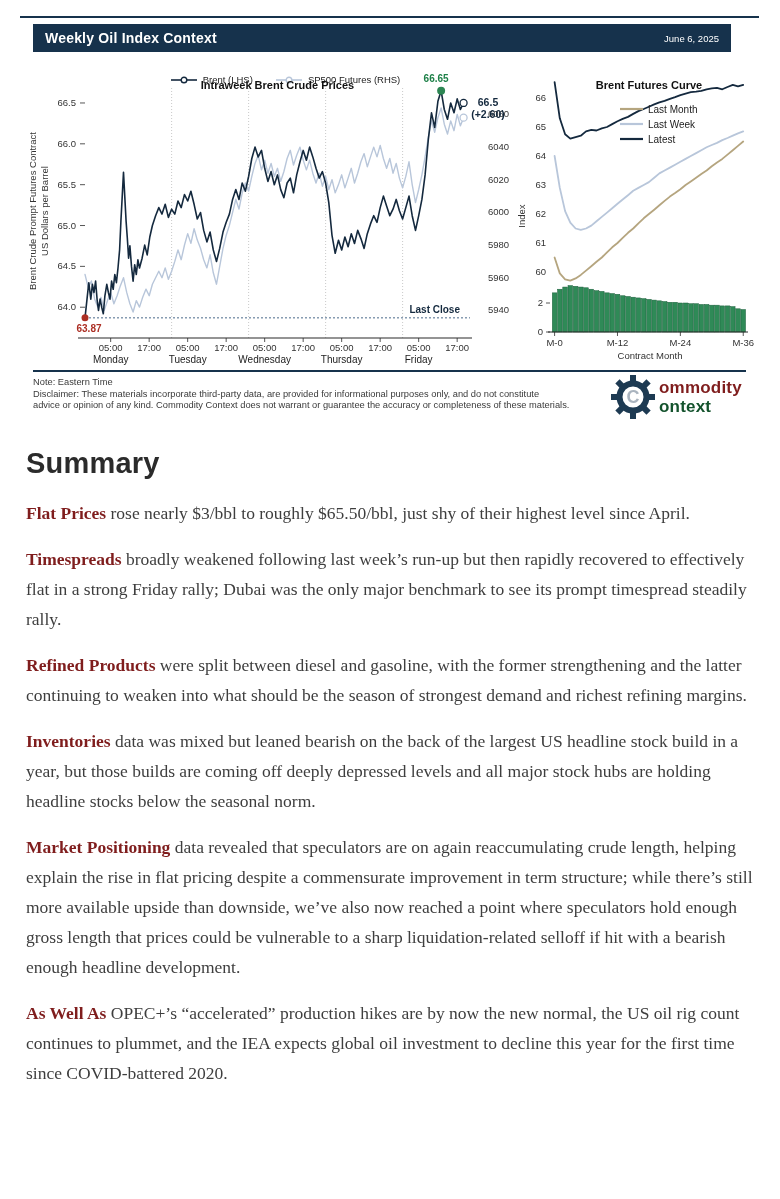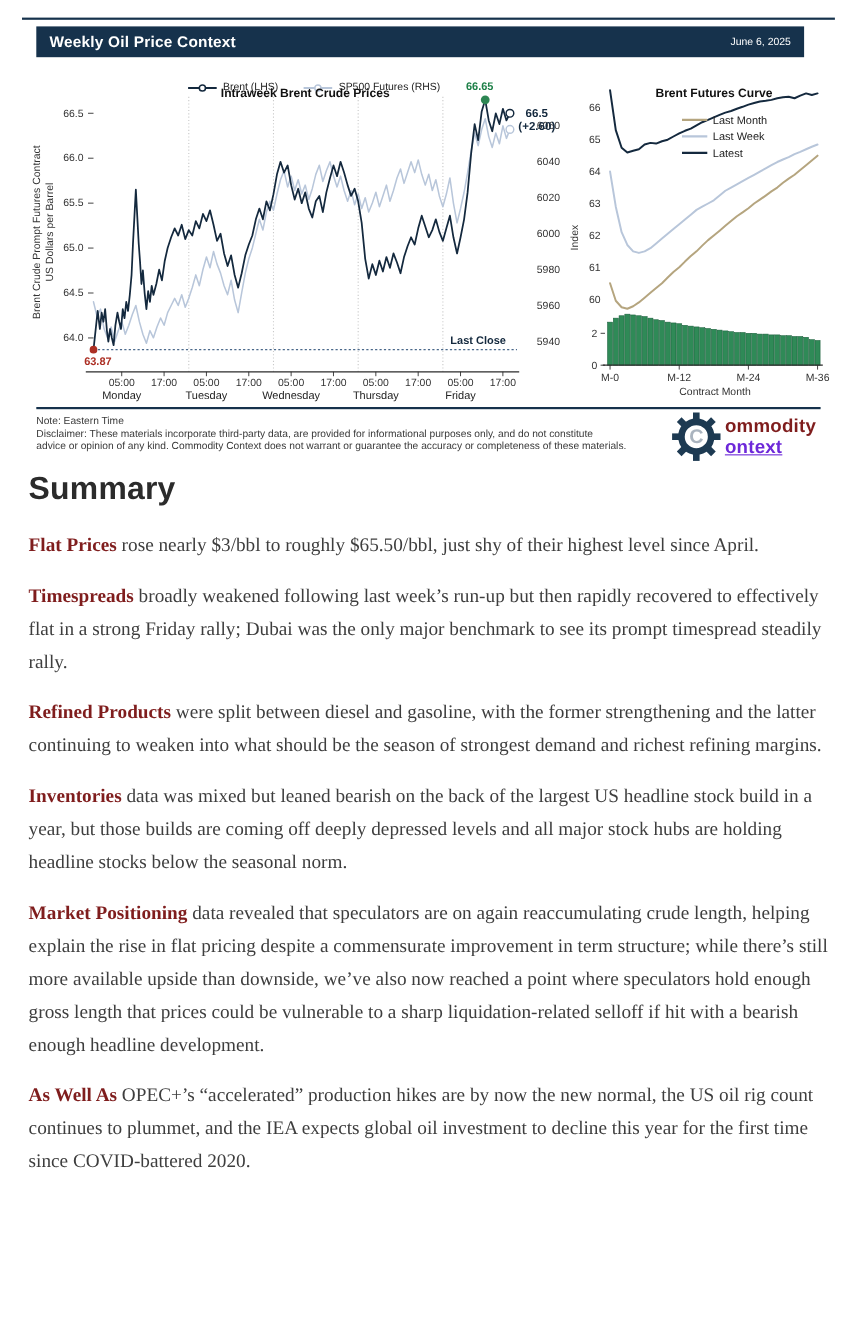--- a/index.html
+++ b/index.html
@@ -26,36 +26,36 @@
   .ann{font-size:10px;font-weight:bold;}
   .red{fill:#ac2f24;}
   .green{fill:#1e8048;}
   .navy{fill:#14293e;}
   .big{font-size:10.5px;}
   .sep-rule{position:absolute;left:33px;top:370px;width:713px;height:2px;background:#16324c;}
   .notes{position:absolute;left:33px;top:377px;font-size:9.3px;line-height:11.5px;color:#3a3a3a;}
   .logo{position:absolute;left:610px;top:374px;display:flex;align-items:center;gap:3px;}
   .logo-text{display:flex;flex-direction:column;font-size:17px;font-weight:600;line-height:19px;letter-spacing:.2px;}
   .logo-line1{color:#7f1d1d;}
-  .logo-line2{color:#6d28d9;text-decoration:underline;}
-  .summary{position:absolute;left:26px;top:428px;width:728px;font-family:"Liberation Serif",serif;}
+  .logo-line2{color:#14532d;}
+  .summary{position:absolute;left:26px;top:446px;width:728px;font-family:"Liberation Serif",serif;}
   .summary h1{font-family:"Liberation Sans",sans-serif;font-size:29px;line-height:34px;
         margin:0 0 18px 0;color:#2b2b2b;letter-spacing:.2px;}
   .summary p{font-size:17.5px;line-height:30px;color:#3e3e3e;margin:0 0 16px 0;}
   .summary strong{color:#7f1d1d;}
 </style>
 </head>
 <body>
 
 <div class="page">
 
   <div class="top-rule"></div>
 
   <div class="header-bar">
-    <span class="header-title">Weekly Oil Price Context</span>
+    <span class="header-title">Weekly Oil Index Context</span>
     <span class="header-date">June 6, 2025</span>
   </div>
 
   <div class="legend-left">
     <span class="leg-item">
       <svg width="28" height="8">
         <line x1="1" y1="4" x2="27" y2="4" stroke="#14293e" stroke-width="1.6"></line>
         <circle cx="14" cy="4" r="2.8" fill="#ffffff" stroke="#14293e" stroke-width="1.4"></circle>
       </svg>
       <span>Brent (LHS)</span>

